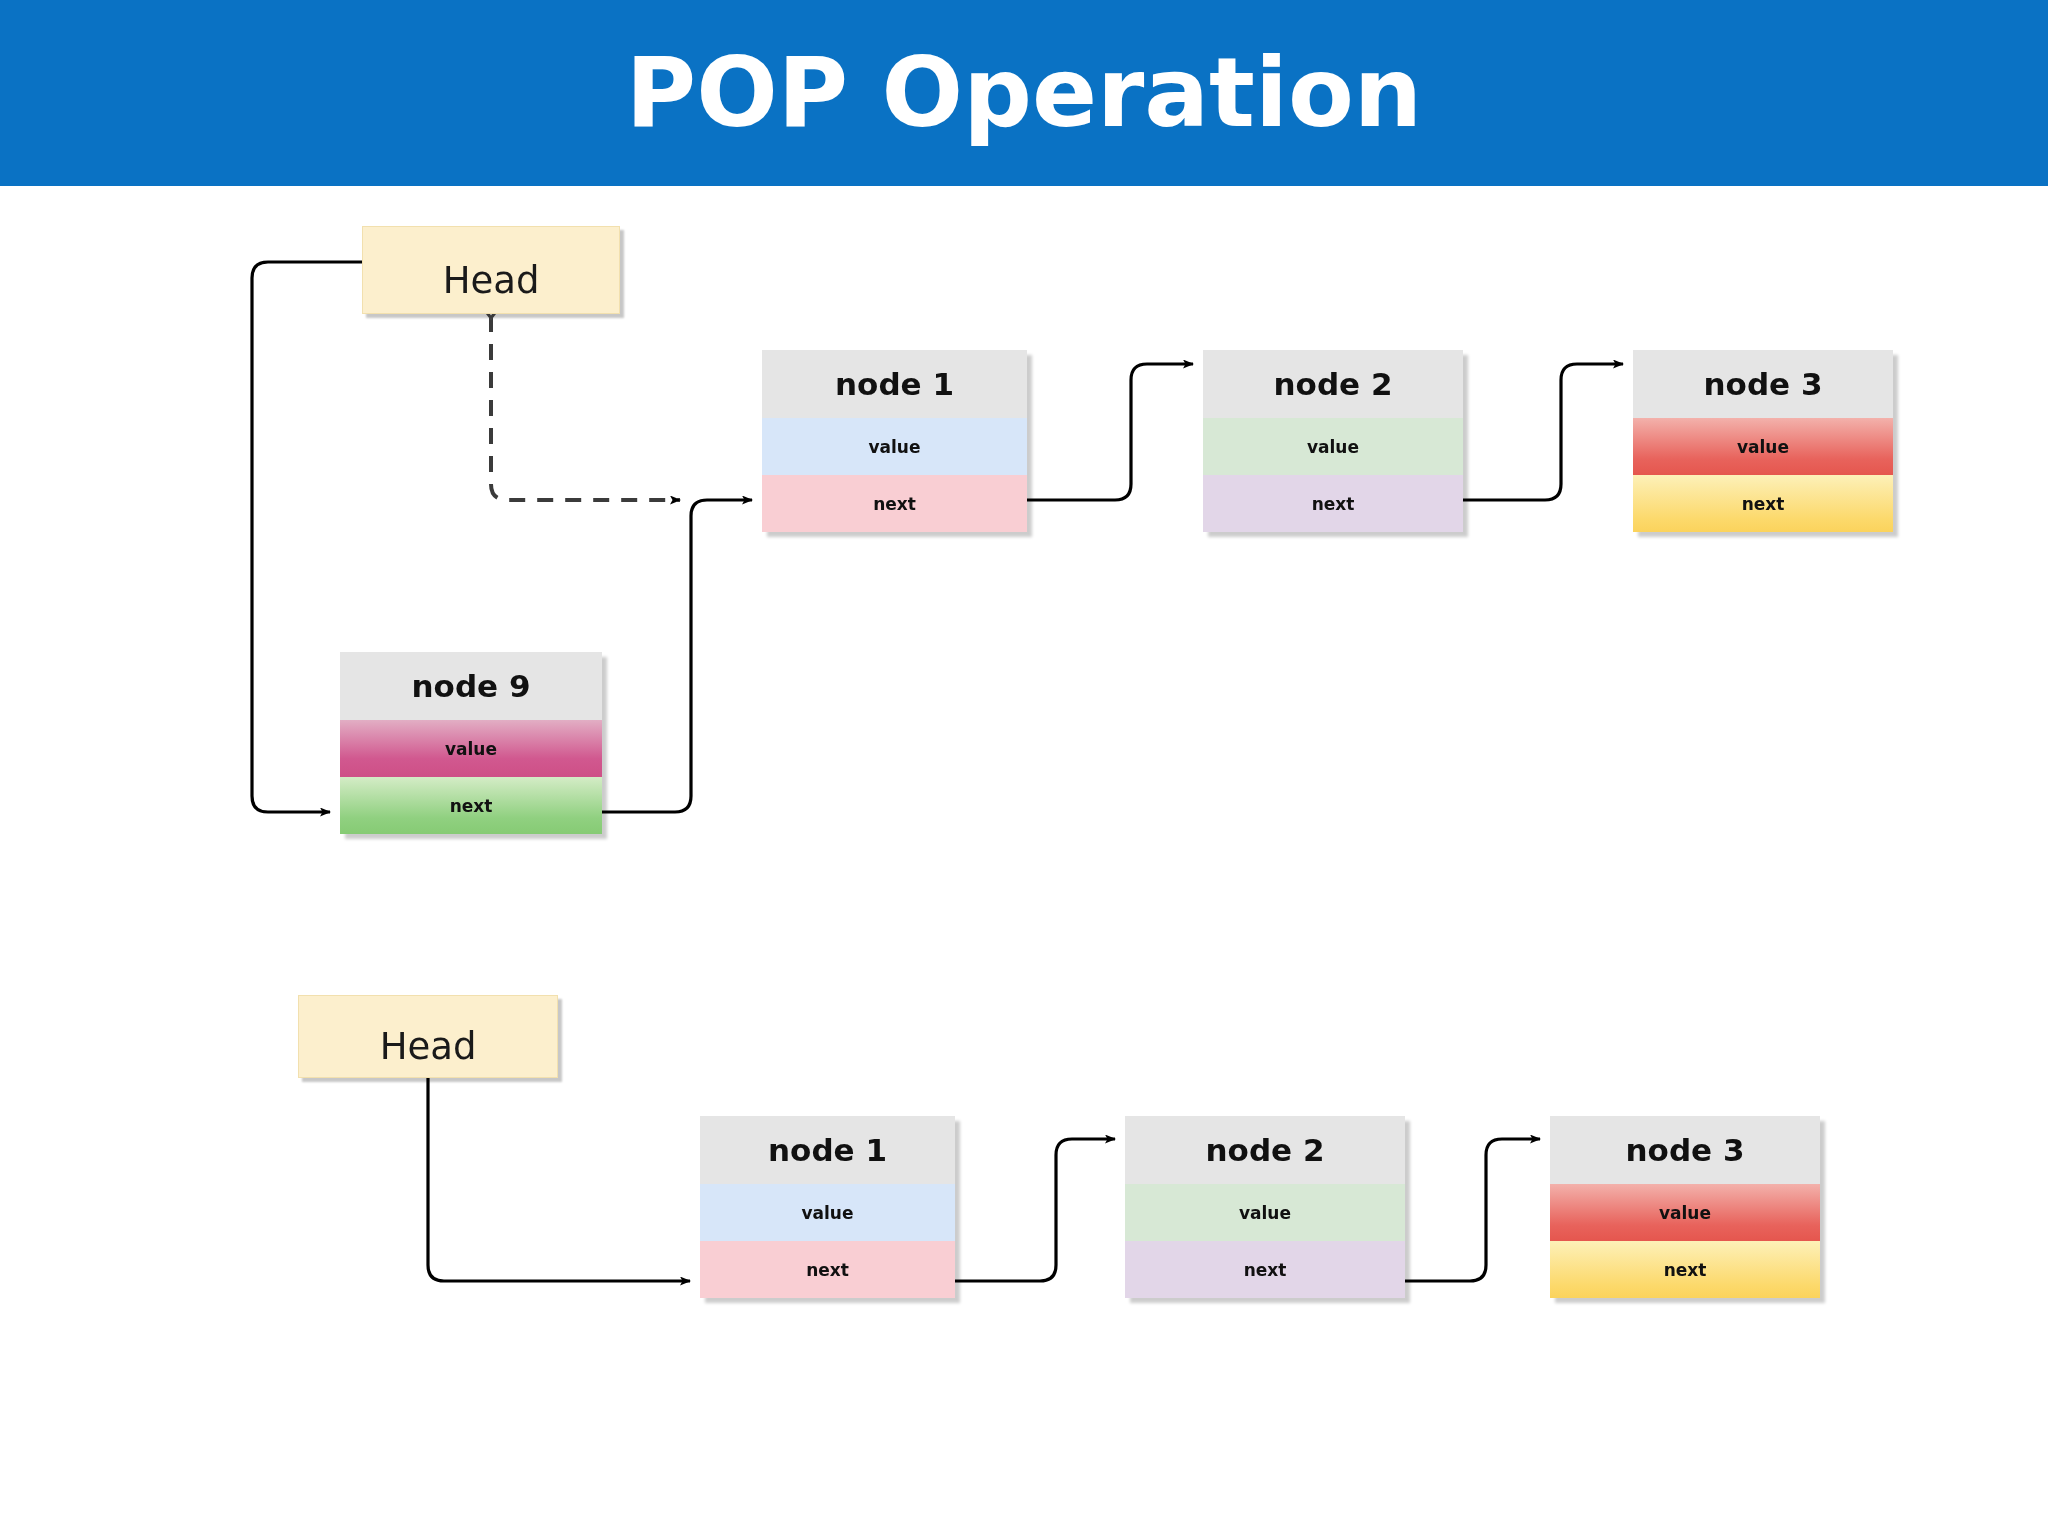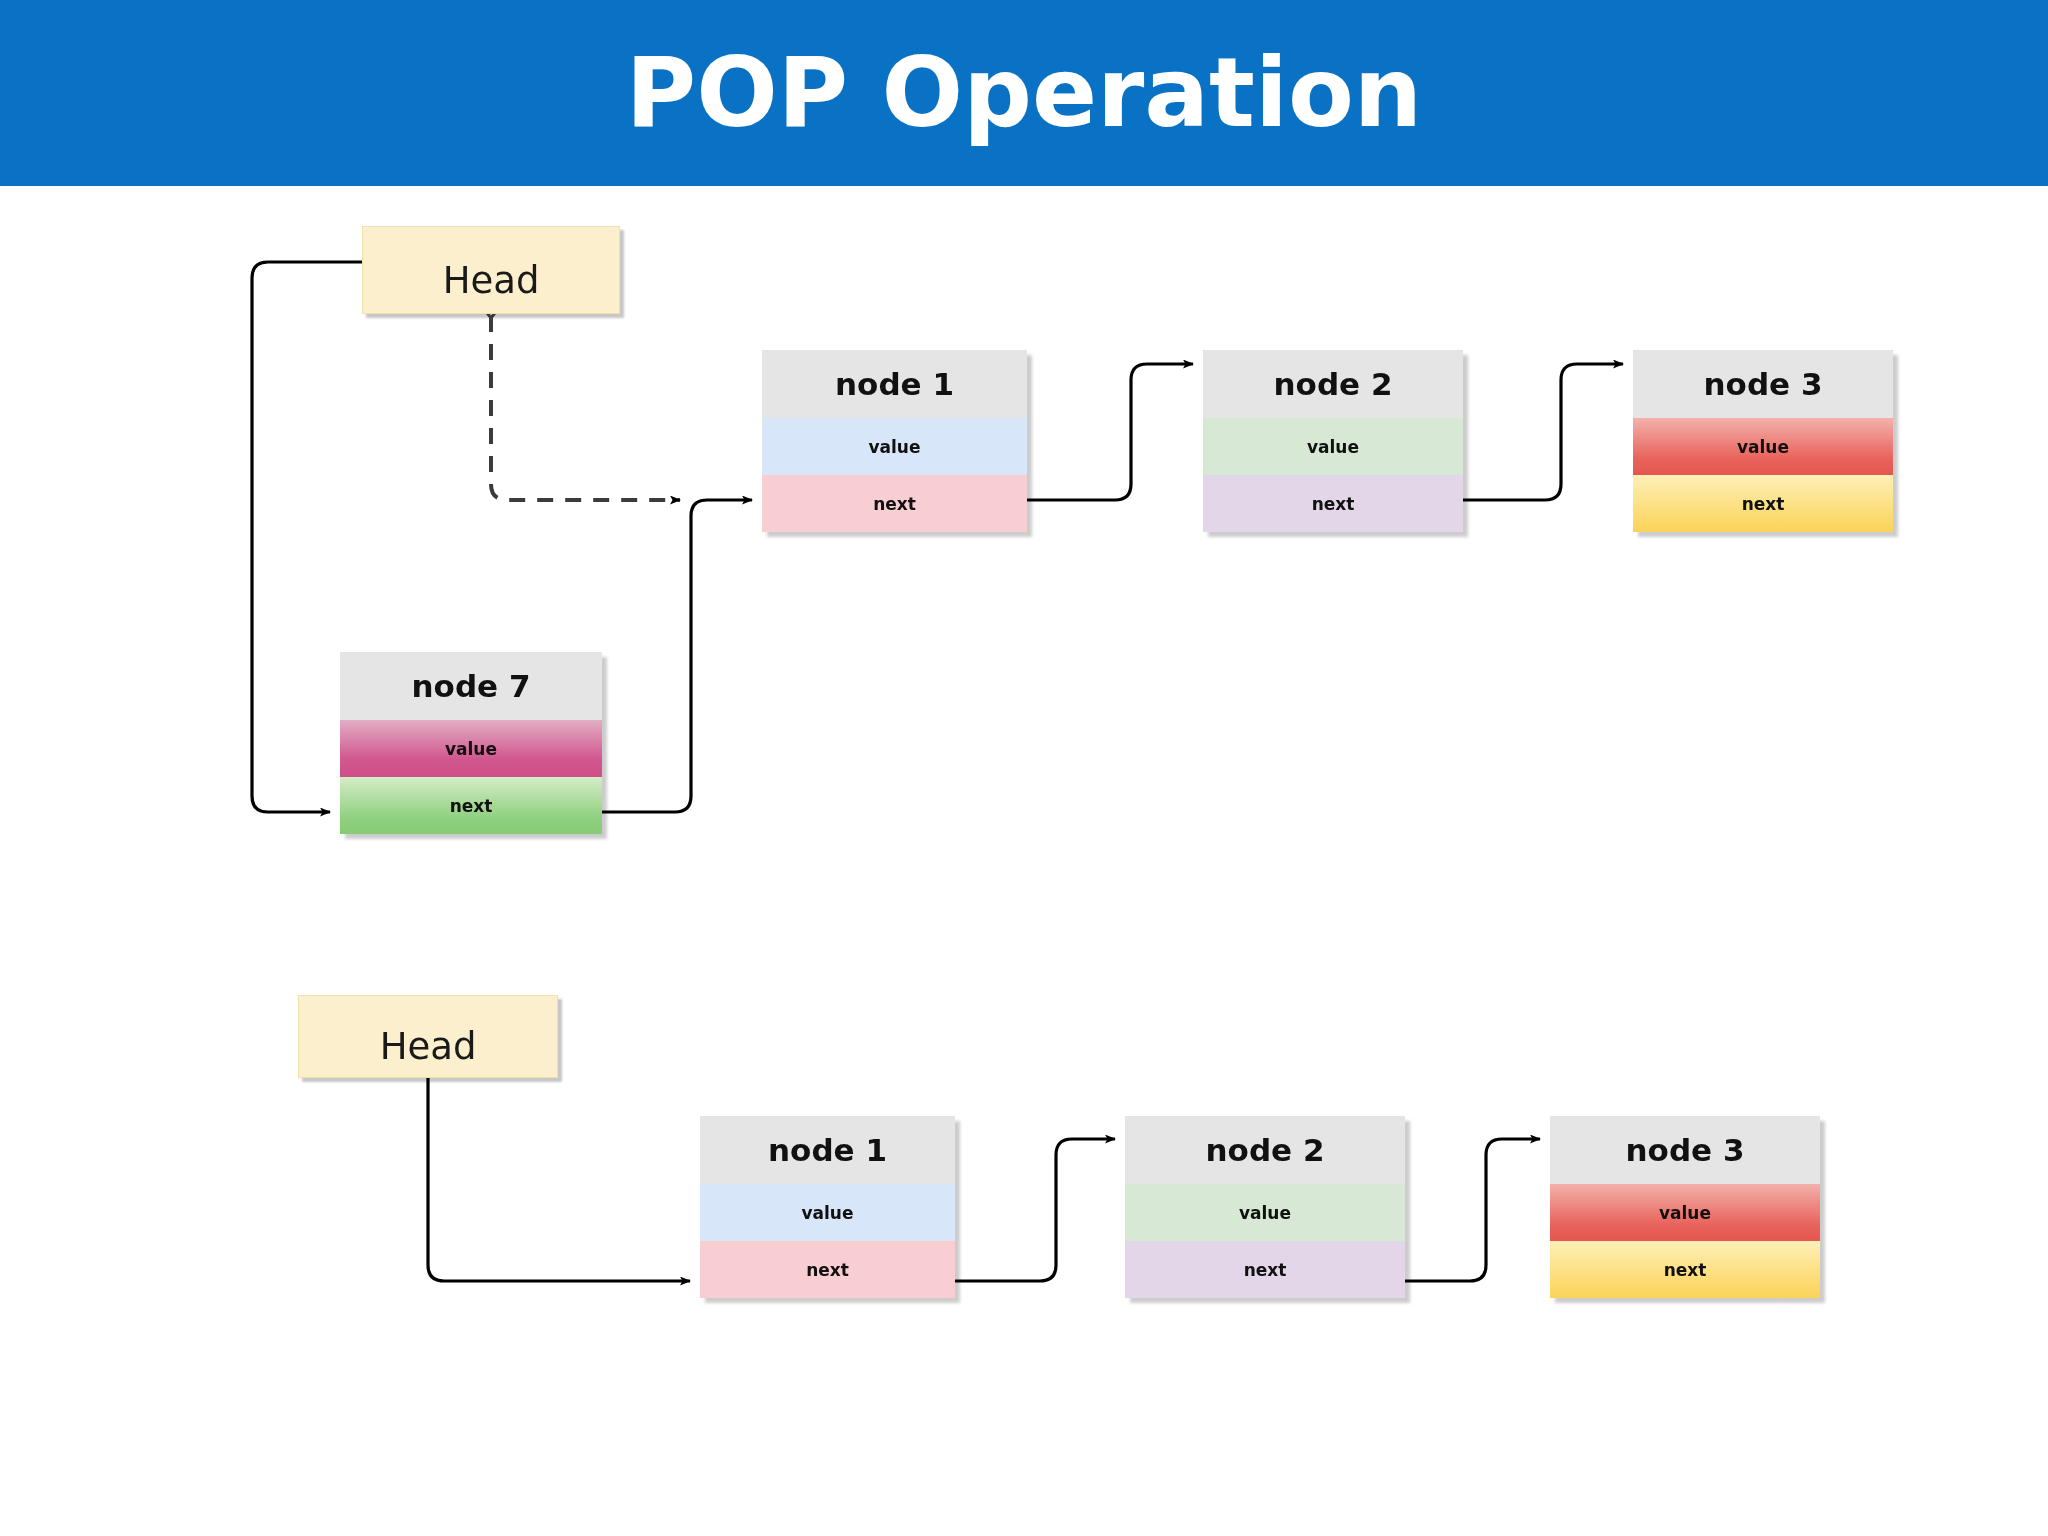--- a/index.html
+++ b/index.html
@@ -146,21 +146,21 @@
     <path d="M955,1281 L1040,1281 Q1056,1281 1056,1265 L1056,1155 Q1056,1139 1072,1139 L1115,1139" fill="none" stroke="#000000" stroke-width="3.2" marker-end="url(#arrow)"></path>
 
     <path d="M1405,1281 L1470,1281 Q1486,1281 1486,1265 L1486,1155 Q1486,1139 1502,1139 L1540,1139" fill="none" stroke="#000000" stroke-width="3.2" marker-end="url(#arrow)"></path>
   </svg>
 
   <div class="head-box" style="left:362px; top:226px; width:258px; height:88px;">
     <span class="head-label">Head</span>
   </div>
 
   <div class="node" style="left:340px; top:652px; width:262px; height:182px;">
-    <div class="node-title" style="height:68px;">node 7</div>
+    <div class="node-title" style="height:68px;">node 9</div>
     <div class="node-cell fill-magenta-grad" style="height:57px;">value</div>
     <div class="node-cell fill-greeng-grad" style="height:57px;">next</div>
   </div>
 
   <div class="node" style="left:762px; top:350px; width:265px; height:182px;">
     <div class="node-title" style="height:68px;">node 1</div>
     <div class="node-cell fill-blue" style="height:57px;">value</div>
     <div class="node-cell fill-pink" style="height:57px;">next</div>
   </div>
 

